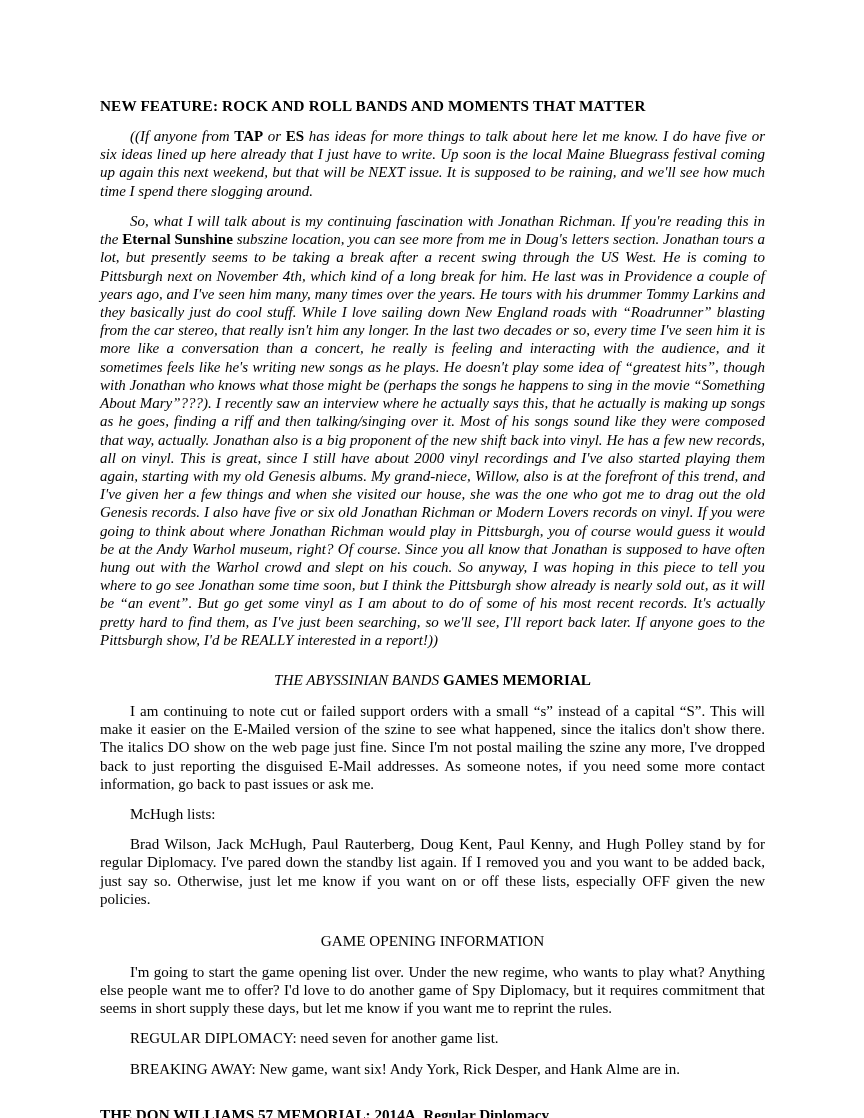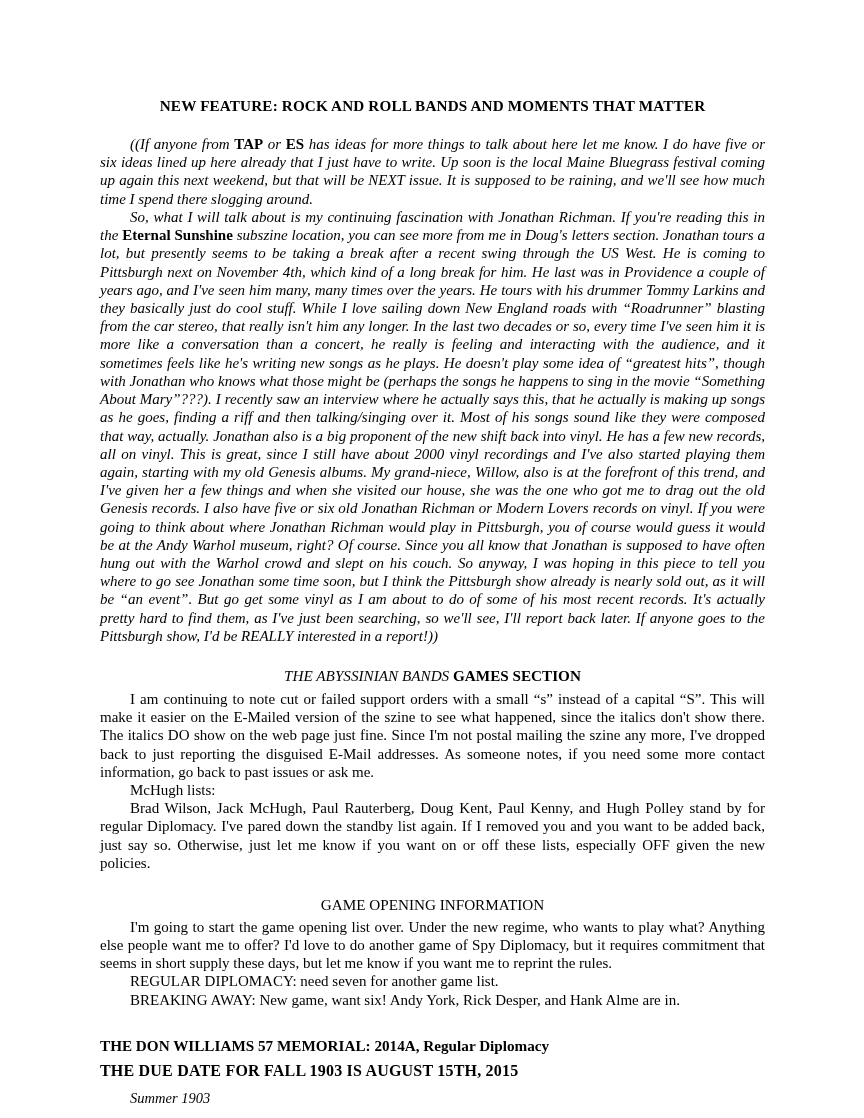--- a/index.html
+++ b/index.html
@@ -22,22 +22,22 @@
     padding: 96px 99px 0 100px;
   }
   .col {
     width: 665px;
   }
 
   
   h1.doc-title {
     font-size: 15.2px;
     font-weight: bold;
-    text-align: center;
-    margin: 0 0 20px 0;
+    text-align: left;
+    margin: 0 0 12px 0;
     letter-spacing: 0.15px;
     line-height: 1.25;
   }
   .section-head {
     text-align: center;
     font-size: 15.2px;
     margin: 21px 0 4px 0;
     line-height: 1.3;
   }
   .section-head .it {
@@ -59,20 +59,21 @@
   p {
     margin: 0;
     font-size: 15px;
     line-height: 1.215;
     text-align: justify;
     text-justify: inter-word;
     hyphens: none;
   }
   p.indent {
     text-indent: 30px;
+    margin-top: 12px;
   }
   .ital {
     font-style: italic;
   }
   .ital b,
   .ital strong {
     font-style: normal;
     font-weight: bold;
   }
   p.roman {
@@ -108,21 +109,21 @@
 
 <div class="page">
   <div class="col">
 
     <h1 class="doc-title">NEW FEATURE: ROCK AND ROLL BANDS AND MOMENTS THAT MATTER</h1>
 
     <p class="indent ital"><span>((If anyone from </span><b>TAP</b><span> or </span><b>ES</b><span> has ideas for more things to talk about here let me know. I do have five or six ideas lined up here already that I just have to write. Up soon is the local Maine Bluegrass festival coming up again this next weekend, but that will be NEXT issue. It is supposed to be raining, and we'll see how much time I spend there slogging around.</span></p>
 
     <p class="indent ital"><span>So, what I will talk about is my continuing fascination with Jonathan Richman. If you're reading this in the </span><b>Eternal Sunshine</b><span> subszine location, you can see more from me in Doug's letters section. Jonathan tours a lot, but presently seems to be taking a break after a recent swing through the US West. He is coming to Pittsburgh next on November 4th, which kind of a long break for him. He last was in Providence a couple of years ago, and I've seen him many, many times over the years. He tours with his drummer Tommy Larkins and they basically just do cool stuff. While I love sailing down New England roads with “Roadrunner” blasting from the car stereo, that really isn't him any longer. In the last two decades or so, every time I've seen him it is more like a conversation than a concert, he really is feeling and interacting with the audience, and it sometimes feels like he's writing new songs as he plays. He doesn't play some idea of “greatest hits”, though with Jonathan who knows what those might be (perhaps the songs he happens to sing in the movie “Something About Mary”???). I recently saw an interview where he actually says this, that he actually is making up songs as he goes, finding a riff and then talking/singing over it. Most of his songs sound like they were composed that way, actually. Jonathan also is a big proponent of the new shift back into vinyl. He has a few new records, all on vinyl. This is great, since I still have about 2000 vinyl recordings and I've also started playing them again, starting with my old Genesis albums. My grand-niece, Willow, also is at the forefront of this trend, and I've given her a few things and when she visited our house, she was the one who got me to drag out the old Genesis records. I also have five or six old Jonathan Richman or Modern Lovers records on vinyl. If you were going to think about where Jonathan Richman would play in Pittsburgh, you of course would guess it would be at the Andy Warhol museum, right? Of course. Since you all know that Jonathan is supposed to have often hung out with the Warhol crowd and slept on his couch. So anyway, I was hoping in this piece to tell you where to go see Jonathan some time soon, but I think the Pittsburgh show already is nearly sold out, as it will be “an event”. But go get some vinyl as I am about to do of some of his most recent records. It's actually pretty hard to find them, as I've just been searching, so we'll see, I'll report back later. If anyone goes to the Pittsburgh show, I'd be REALLY interested in a report!))</span></p>
 
-    <div class="section-head"><span class="it">THE ABYSSINIAN BANDS</span><span class="bd"> GAMES SECTION</span></div>
+    <div class="section-head"><span class="it">THE ABYSSINIAN BANDS</span><span class="bd"> GAMES MEMORIAL</span></div>
 
     <p class="indent roman">I am continuing to note cut or failed support orders with a small “s” instead of a capital “S”. This will make it easier on the E-Mailed version of the szine to see what happened, since the italics don't show there. The italics DO show on the web page just fine. Since I'm not postal mailing the szine any more, I've dropped back to just reporting the disguised E-Mail addresses. As someone notes, if you need some more contact information, go back to past issues or ask me.</p>
 
     <p class="indent roman">McHugh lists:</p>
 
     <p class="indent roman">Brad Wilson, Jack McHugh, Paul Rauterberg, Doug Kent, Paul Kenny, and Hugh Polley stand by for regular Diplomacy. I've pared down the standby list again. If I removed you and you want to be added back, just say so. Otherwise, just let me know if you want on or off these lists, especially OFF given the new policies.</p>
 
     <div class="section-head-plain">GAME OPENING INFORMATION</div>
 
     <p class="indent roman">I'm going to start the game opening list over. Under the new regime, who wants to play what? Anything else people want me to offer? I'd love to do another game of Spy Diplomacy, but it requires commitment that seems in short supply these days, but let me know if you want me to reprint the rules.</p>

